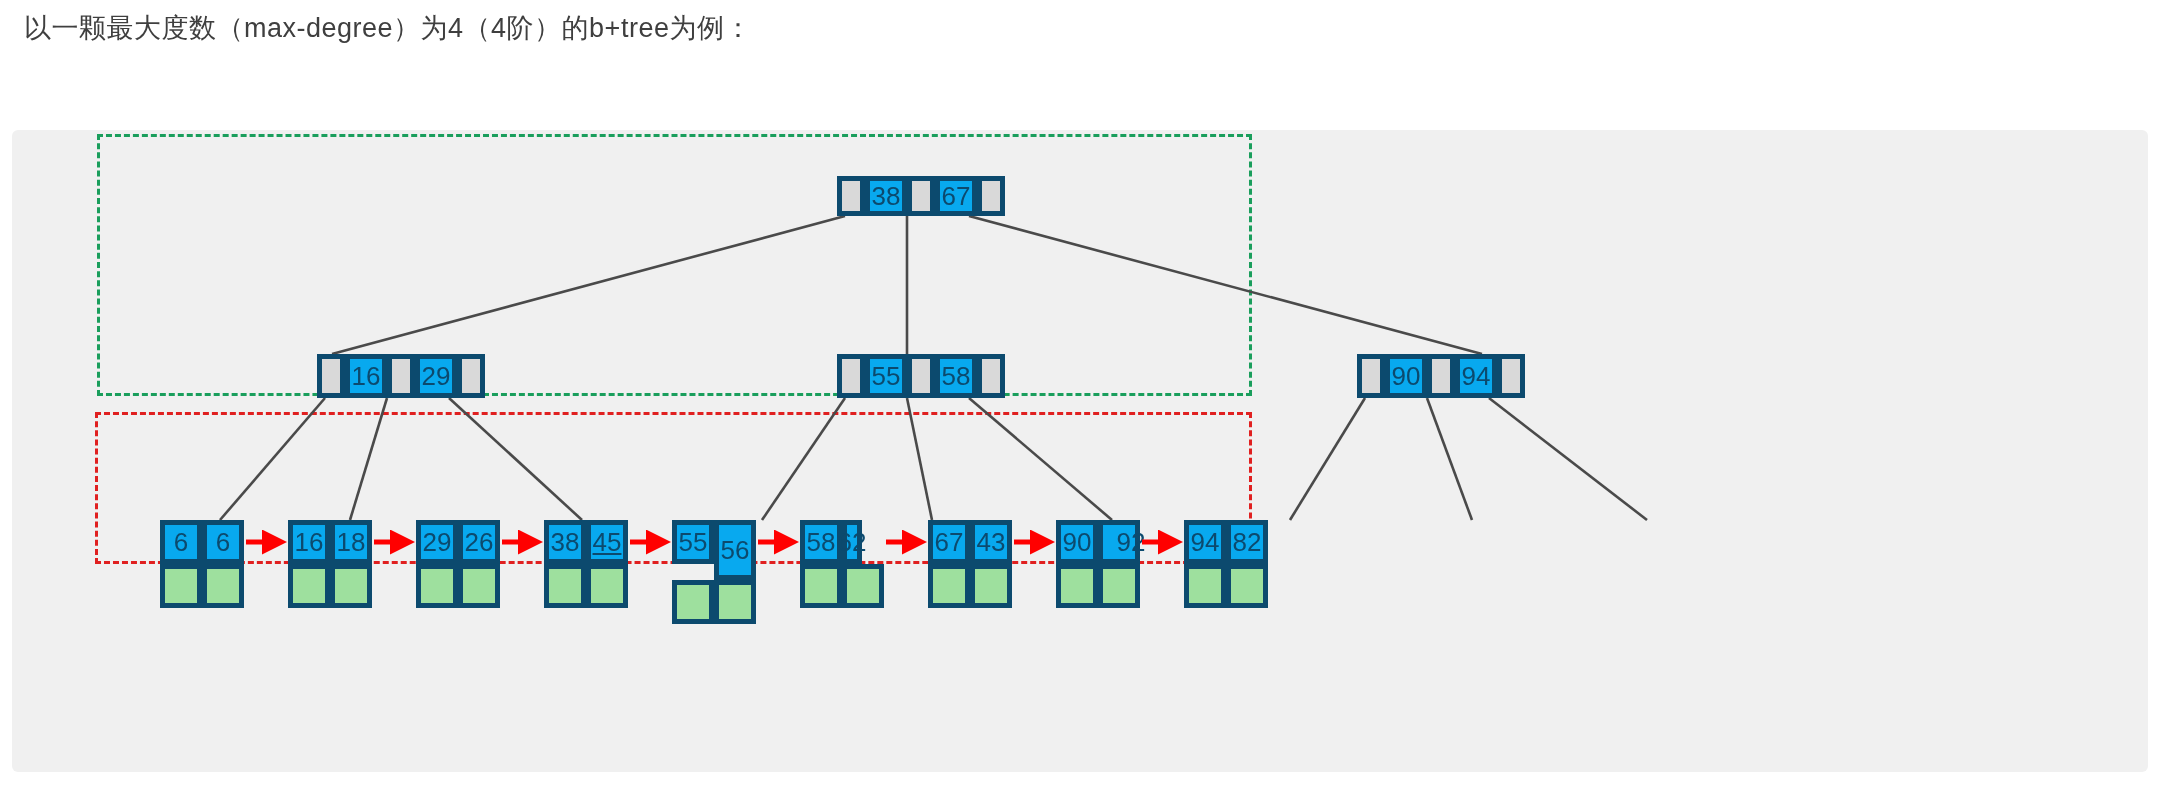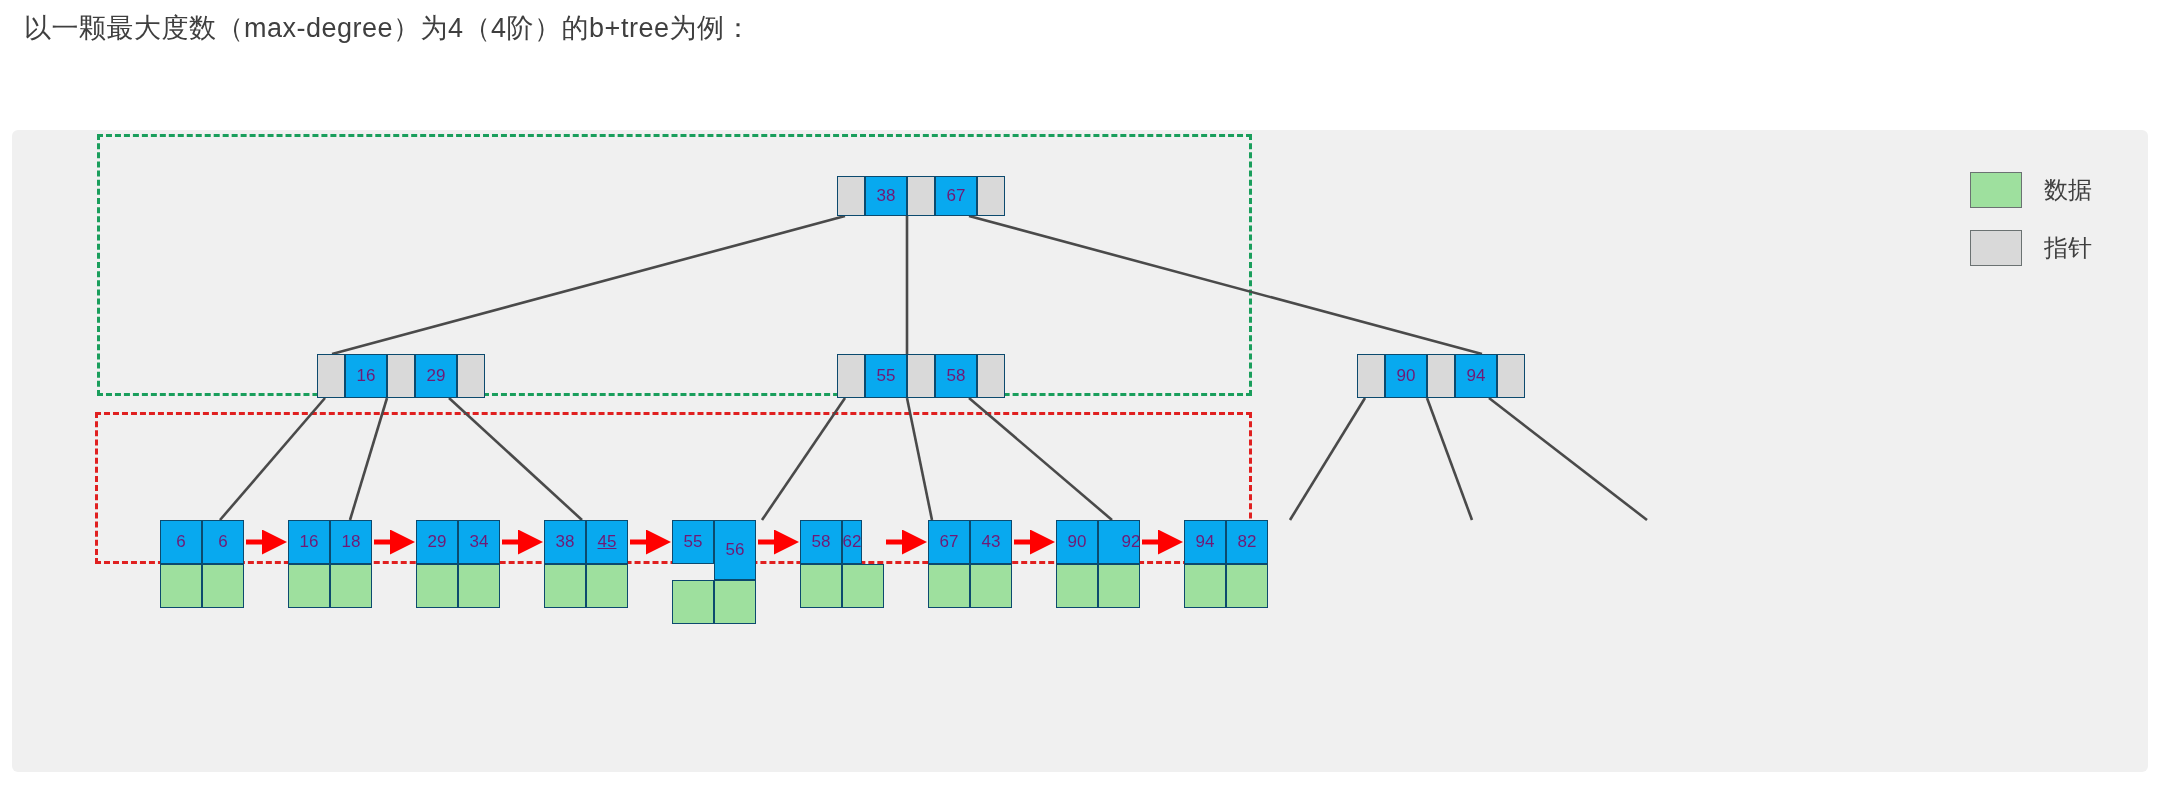--- a/index.html
+++ b/index.html
@@ -20,23 +20,23 @@
   }
   #diagram{position:absolute;left:0;top:0;width:2136px;height:642px;}
   svg.layer{position:absolute;left:0;top:0;width:2136px;height:642px;overflow:visible;}
 
   .region-box{position:absolute;box-sizing:border-box;background:transparent;}
   #region-index{border:3px dashed #1a9e5c;}
   #region-leaf{border:3px dashed #e02020;}
 
   .node{position:absolute;display:flex;}
   .cell{
-    box-sizing:border-box;border:1px solid #0c4a6e;
+    box-sizing:border-box;border:5px solid #0c4a6e;
     display:flex;align-items:center;justify-content:center;
-    font-size:17px;color:#701a75;
+    font-size:26px;color:#0c4a6e;
     font-family:"Liberation Sans","DejaVu Sans",sans-serif;
   }
   .cell.ptr{background:#d9d9d9;}
   .cell.key{background:#08a9ef;}
   .cell.data{background:#9ee09e;}
 
   .leaf{position:absolute;}
   .leaf .keyrow{display:flex;}
   .leaf .datarow{display:flex;}
 
@@ -133,21 +133,21 @@
       </div>
       <div class="datarow">
         <div class="cell data" style="width:42px;height:44px;"></div>
         <div class="cell data" style="width:42px;height:44px;"></div>
       </div>
     </div>
 
     <div class="leaf" style="left:404px;top:390px;">
       <div class="keyrow">
         <div class="cell key" style="width:42px;height:44px;">29</div>
-        <div class="cell key" style="width:42px;height:44px;">34</div>
+        <div class="cell key" style="width:42px;height:44px;">26</div>
       </div>
       <div class="datarow">
         <div class="cell data" style="width:42px;height:44px;"></div>
         <div class="cell data" style="width:42px;height:44px;"></div>
       </div>
     </div>
 
     <div class="leaf" style="left:532px;top:390px;">
       <div class="keyrow">
         <div class="cell key" style="width:42px;height:44px;">38</div>
@@ -227,24 +227,14 @@
         <line x1="618" y1="412" x2="652" y2="412"></line>
         <line x1="746" y1="412" x2="780" y2="412"></line>
         <line x1="874" y1="412" x2="908" y2="412"></line>
         <line x1="1002" y1="412" x2="1036" y2="412"></line>
         <line x1="1130" y1="412" x2="1164" y2="412"></line>
       </g>
     </svg>
 
   </div>
 
-  <div class="legend">
-    <div class="legend-row">
-      <div class="legend-swatch data"></div>
-      <div class="legend-label">数据</div>
-    </div>
-    <div class="legend-row">
-      <div class="legend-swatch ptr"></div>
-      <div class="legend-label">指针</div>
-    </div>
-  </div>
 
 </div>
 
 </body></html>

